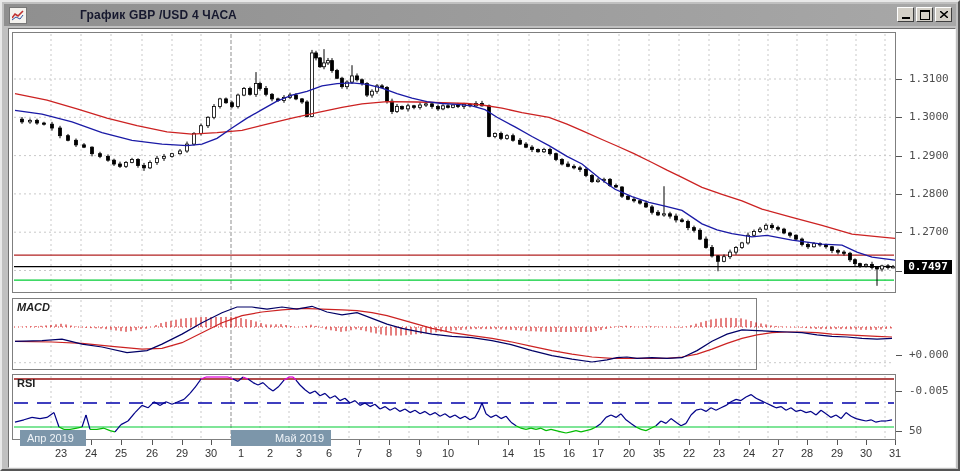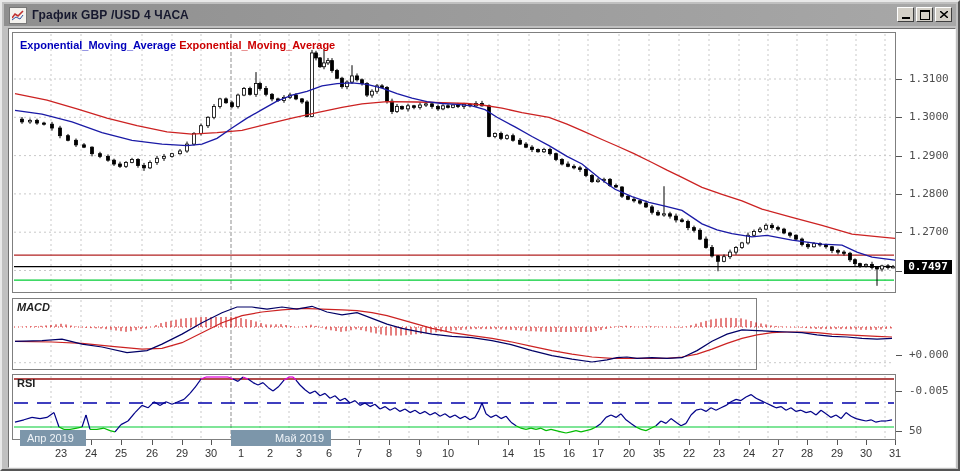--- a/index.html
+++ b/index.html
@@ -4,21 +4,21 @@
 <style>
   html,body{margin:0;padding:0;background:#d8d8d8;width:960px;height:471px;overflow:hidden;
     font-family:"Liberation Sans", sans-serif;}
   #window{position:absolute;left:0;top:0;width:960px;height:471px;background:#c0c0c0;
     border-top:2px solid #e8e8e8;border-left:2px solid #e8e8e8;
     border-right:2px solid #555;border-bottom:2px solid #555;box-sizing:border-box;}
   #titlebar{position:absolute;left:2px;top:2px;right:2px;height:22px;
     background:linear-gradient(to right,#8f8f8f,#a8a8a8);display:flex;align-items:center;padding-left:5px;box-sizing:border-box;}
   #title-icon{width:16px;height:15px;background:#f4f2ee;border:1px solid #777;margin-right:5px;flex:0 0 auto;
     display:flex;align-items:center;justify-content:center;}
-  #title-text{font-size:12px;font-weight:bold;color:#16182e;white-space:nowrap;letter-spacing:.2px;}
+  #title-text{font-size:12px;font-weight:bold;color:#16182e;white-space:nowrap;letter-spacing:.2px;margin-left:48px;}
   #win-buttons{position:absolute;right:4px;top:3px;display:flex;gap:2px;}
   .winbtn{width:17px;height:15px;background:#d4d0c8;border-top:1px solid #fff;border-left:1px solid #fff;
     border-right:1px solid #404040;border-bottom:1px solid #404040;display:flex;align-items:center;justify-content:center;
     font-size:9px;color:#000;cursor:pointer;box-sizing:border-box;}
   #client{position:absolute;left:6px;top:26px;width:946px;height:438px;background:#fff;
     border-top:1px solid #707070;border-left:1px solid #707070;border-right:1px solid #f2f2f2;border-bottom:1px solid #f2f2f2;}
   .panel{position:absolute;border:1px solid #7f7f7f;box-sizing:border-box;background:#fff;}
   #panel-main{left:3px;top:3px;width:884px;height:261px;}
   #panel-macd{left:3px;top:269px;width:745px;height:72px;font-style:italic;}
   #panel-rsi{left:3px;top:345px;width:884px;height:66px;}
@@ -57,21 +57,20 @@
           <svg width="8" height="7" viewBox="0 0 8 7">
             <path d="M0,0 L8,7 M8,0 L0,7" stroke="#000" stroke-width="1.5"></path>
           </svg>
         </span>
     </span>
   </div>
 
   <div id="client">
 
     <div id="panel-main" class="panel">
-      <div class="legend"><span id="legend-fast" style="color: rgb(0, 0, 187);">Exponential_Moving_Average</span><span> </span><span id="legend-slow" style="color: rgb(204, 0, 0);">Exponential_Moving_Average</span></div>
       <svg id="main-svg" width="882" height="259">
           <g>
             <line x1="38" y1="1" x2="38" y2="258" stroke="#c9c9c9" stroke-dasharray="2 3" stroke-width="1"></line>
             <line x1="68" y1="1" x2="68" y2="258" stroke="#c9c9c9" stroke-dasharray="2 3" stroke-width="1"></line>
             <line x1="98" y1="1" x2="98" y2="258" stroke="#c9c9c9" stroke-dasharray="2 3" stroke-width="1"></line>
             <line x1="129" y1="1" x2="129" y2="258" stroke="#c9c9c9" stroke-dasharray="2 3" stroke-width="1"></line>
             <line x1="159" y1="1" x2="159" y2="258" stroke="#c9c9c9" stroke-dasharray="2 3" stroke-width="1"></line>
             <line x1="188" y1="1" x2="188" y2="258" stroke="#c9c9c9" stroke-dasharray="2 3" stroke-width="1"></line>
             <line x1="218" y1="1" x2="218" y2="258" stroke="#8f8f8f" stroke-dasharray="4 2" stroke-width="1"></line>
             <line x1="247" y1="1" x2="247" y2="258" stroke="#c9c9c9" stroke-dasharray="2 3" stroke-width="1"></line>

